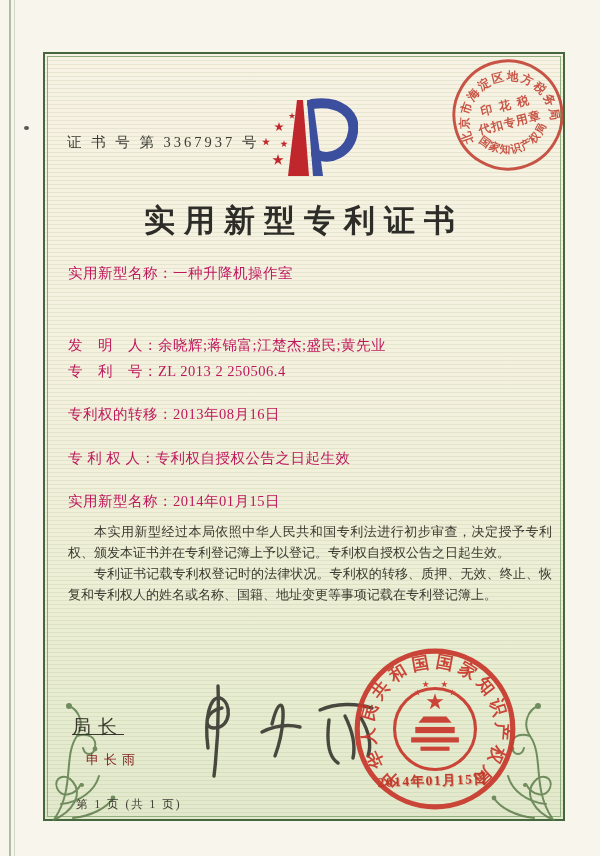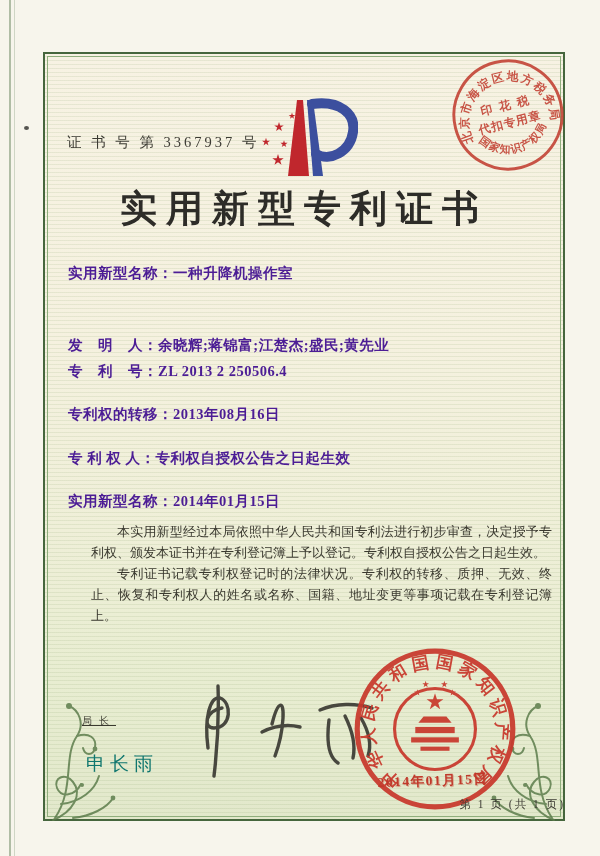--- a/index.html
+++ b/index.html
@@ -25,51 +25,51 @@
       linear-gradient(180deg,#f7f2e3 0%, #f5f1df 38%, #efefd8 62%, #e8edd1 82%, #e2e8cb 100%);
   }
   .frame { position:absolute; left:43px; top:52px; right:35px; bottom:35px; border:2px solid #46663d; }
   .frame-inner { position:absolute; left:47px; top:56px; right:39px; bottom:39px; border:1px solid #8fae7c; }
 
   .cert-no { position:absolute; left:67px; top:88px; font-size:14.5px; letter-spacing:3px; color:#3c3b33;margin-top:45px; }
 
   .logo { position:absolute; left:242px; top:96px; width:116px; height:86px; }
 
   .title {
-    position:absolute; left:43px; right:35px; top:184px;
-    text-align:center; font-size:37px; font-weight:700;
+    position:absolute; left:43px; right:35px; top:200px;
+    text-align:center; font-size:31px; font-weight:700;
     letter-spacing:9px; color:#2d2c28;
   }
 
-  .field { position:absolute; left:68px; right:46px; font-size:14.5px; color:#4c1d95; letter-spacing:.5px; white-space:nowrap;font-weight:bold; }
+  .field { position:absolute; left:68px; right:46px; font-size:14.5px; color:#be185d; letter-spacing:.5px; white-space:nowrap; }
   .f0{top:264px;} .f1{top:336px;} .f2{top:362px;} .f3{top:405px;} .f4{top:449px;} .f5{top:492px;}
 
   .body-text { position:absolute; left:68px; right:48px; top:521px; font-size:13px; line-height:21px; text-align:justify; color:#3a392f; }
-  .body-text p { text-indent:2em;margin-left:23px; }
+  .body-text p { text-indent:2em; }
 
-  .signatory-title { position:absolute; left:82px; top:714px; font-size:10px; letter-spacing:7px; color:#3a392f;text-decoration:underline; }
-  .signatory-name  { position:absolute; left:86px; top:751px; font-size:19px; letter-spacing:5px; color:#0f766e; }
+  .signatory-title { position:absolute; left:72px; top:714px; font-size:19px; letter-spacing:7px; color:#3a392f;text-decoration:underline; }
+  .signatory-name  { position:absolute; left:86px; top:751px; font-size:13px; letter-spacing:5px; color:#7f1d1d; }
   .signature-svg { position:absolute; left:180px; top:676px; width:210px; height:115px; opacity:.88; }
 
   .flourish { position:absolute; width:108px; height:128px; opacity:.85; }
   .flourish-left { left:47px; top:694px; }
   .flourish-right { right:40px; top:694px; transform:scaleX(-1); }
 
   .seal-svg { position:absolute; left:352px; top:646px; width:166px; height:166px; opacity:.92; }
   .seal-date {
     position:absolute; left:348px; top:772px; width:170px; text-align:center;
     font-size:13.5px; letter-spacing:1.5px; color:#c0392b; font-weight:700;
     transform:rotate(-2deg);
     text-shadow:1px 1px 0 rgba(195,70,50,.35);
     z-index:5;
   }
 
   .tax-stamp { position:absolute; left:449px; top:56px; width:118px; height:118px; transform:rotate(-14deg); opacity:.85; z-index:4; }
 
-  .footer { position:absolute; left:43px; right:35px; top:797px; text-align:right; font-size:11.5px; letter-spacing:2px; color:#3c3b33;padding-left:33px; }
+  .footer { position:absolute; left:43px; right:35px; top:797px; text-align:left; font-size:11.5px; letter-spacing:2px; color:#3c3b33;padding-left:33px; }
 </style>
 </head>
 <body>
 
 <div class="edge-line-a"></div>
 <div class="edge-line-b"></div>
 <div class="speck"></div>
 
 <div class="frame-bg"></div>
 <div class="frame"></div>

